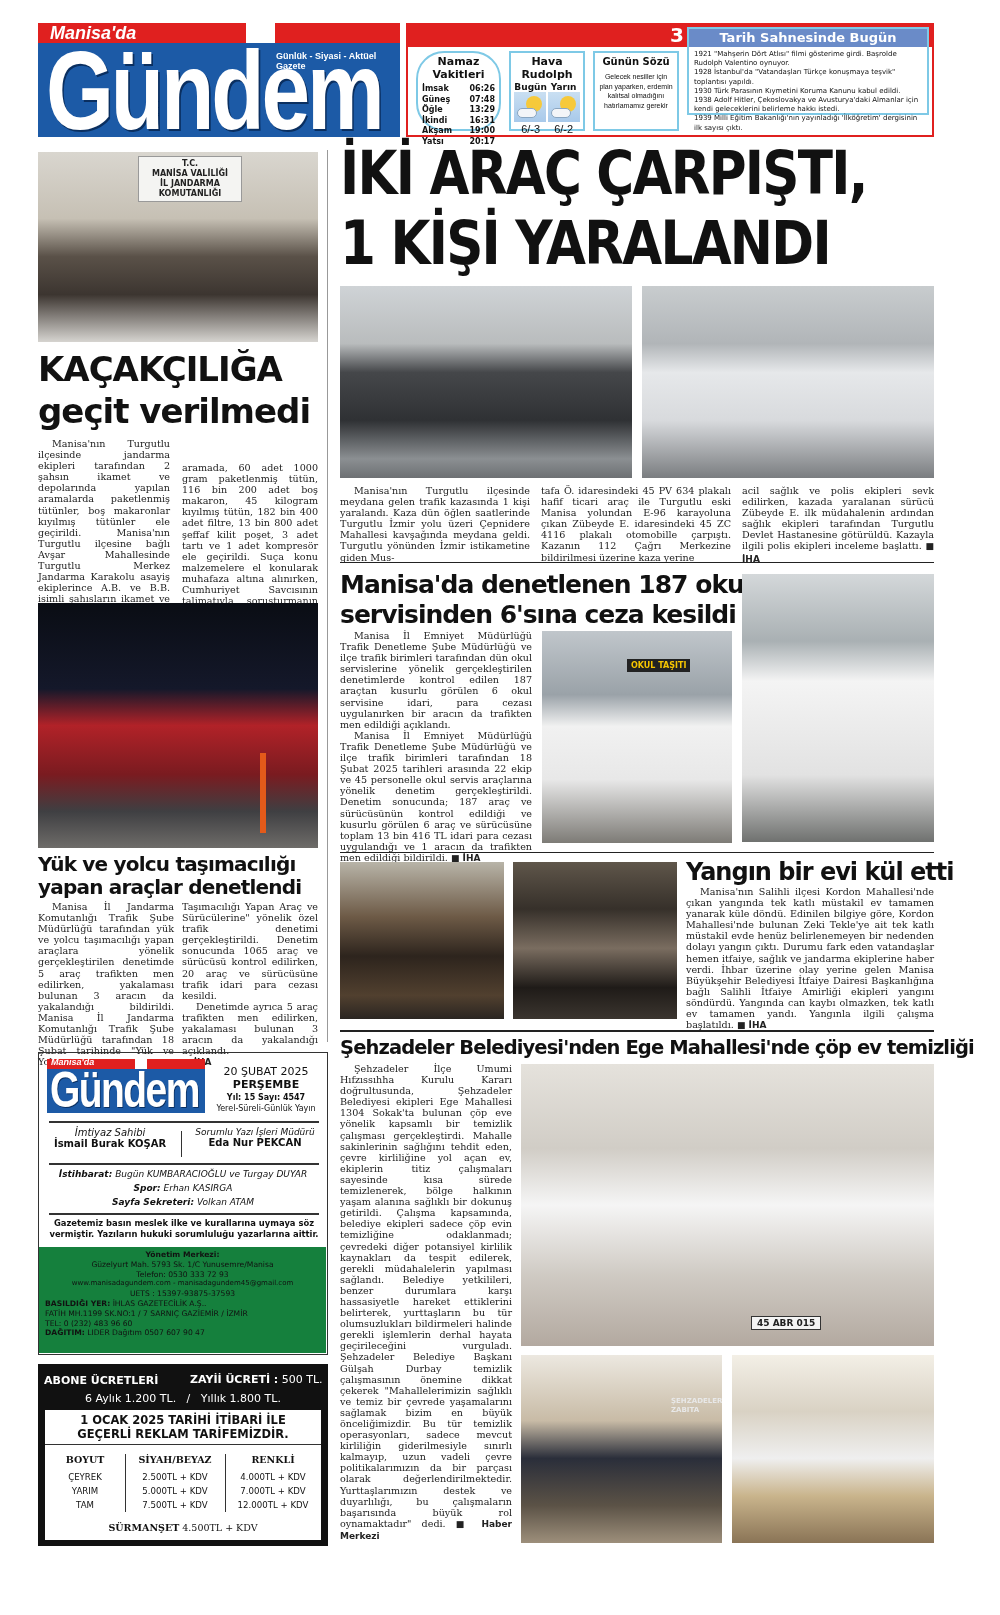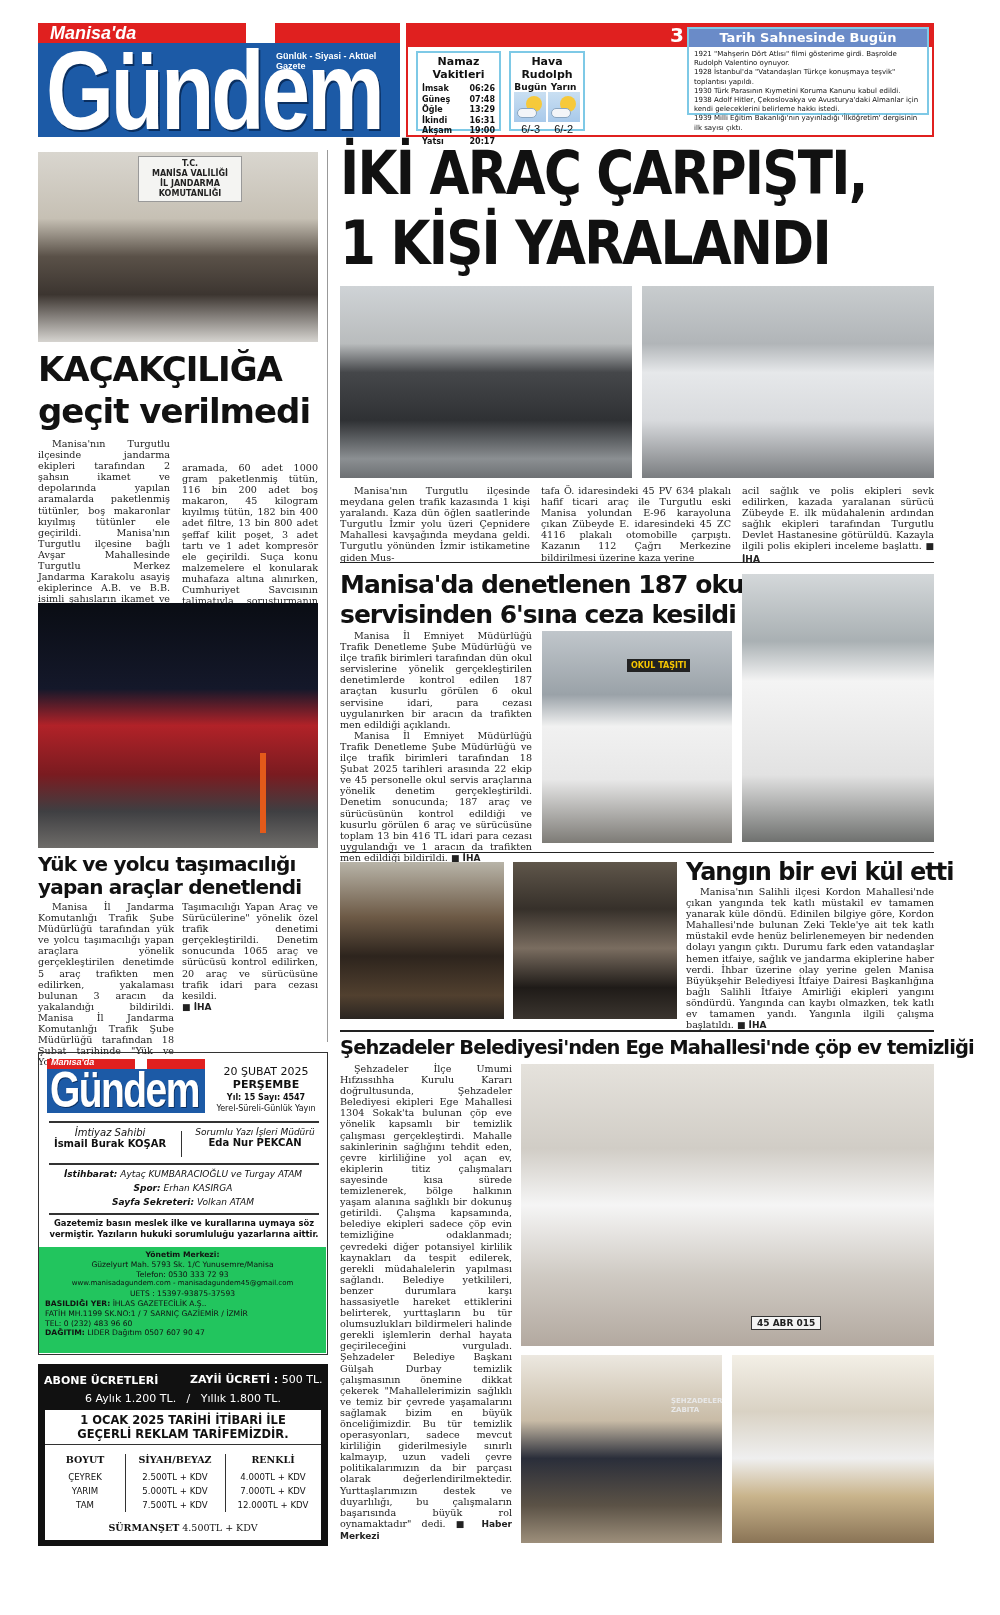--- a/index.html
+++ b/index.html
@@ -49,21 +49,21 @@
   .ph-clean1 { background: linear-gradient(180deg, #e5e2dc 0%, #d1cdc6 30%, #f5f5f5 50%, #cfcac3 75%, #b3a9a0 100%); }
   .ph-clean2 { background: linear-gradient(180deg, #ece8e0 0%, #c8bba6 35%, #2a2e3a 55%, #5b5246 80%, #9d8f7b 100%); }
   .ph-clean3 { background: linear-gradient(180deg, #f3efe6 0%, #d9d2c4 30%, #efefef 55%, #c9b48c 75%, #8a7456 100%); }
 
   .sign-box { background: #f4f4f2; border: 1px solid #999; font-family: "DejaVu Sans", sans-serif; font-weight: bold; font-size: 8px; text-align: center; color: #222; line-height: 10px; padding: 2px 4px; }
 
   
   .imprint { border: 1.5px solid #333; }
   .imp-line { height: 1.5px; background: #333; }
   .imp-center { text-align: center; font-family: "DejaVu Sans", sans-serif; }
-  .grey-block { background: #22c55e; }
+  .grey-block { background: #15803d; }
   .abone { background: #111; color: #fff; }
   .tarife { background: #fff; color: #111; }
 </style>
 </head>
 <body>
 
 <div class="abs" style="left:38px; top:23px; width:362px; height:114px;">
   <div class="abs logo-red" style="left:0; top:0; width:208px; height:20px;"></div>
   <div class="abs logo-red" style="left:237px; top:0; width:125px; height:20px;"></div>
   <div class="abs logo-blue" style="left:0; top:20px; width:362px; height:94px;"></div>
@@ -71,21 +71,21 @@
   <div class="abs tagline" style="left:238px; top:28px;">Günlük - Siyasi - Aktüel Gazete</div>
   <div class="abs logo-big" style="left:8px; top:12px; font-size:112px;">Gündem</div>
 </div>
 
 <div class="abs info-frame" style="left:406px; top:23px; width:528px; height:114px;">
   <div class="info-topbar">
     <span>20 ŞUBAT 2025 PERŞEMBE</span>
   </div>
   <div class="abs hv" style="left:262px; top:-2px; color:#fff; font-size:20px;">3</div>
 
-  <div class="abs info-box" style="left:8px; top:26px; width:85px; height:80px; padding:2px 4px;">
+  <div class="abs info-box" style="left:8px; top:26px; width:85px; height:80px; padding:2px 4px;border-radius:28px;">
     <div class="box-title" style="margin-bottom:3px;">Namaz Vakitleri</div>
     <div id="prayer-rows">
         <div class="prayer-row">
           <span>İmsak</span>
           <span>06:26</span>
         </div>
         <div class="prayer-row">
           <span>Güneş</span>
           <span>07:48</span>
         </div>
@@ -123,20 +123,24 @@
         <div class="box-title" style="font-size:9px;">Yarın</div>
         <div class="wx-icon">
             <div class="sun"></div>
             <div class="cloud"></div>
           </div>
         <div class="sans" style="font-size:11px; margin-top:1px;">6/-2</div>
       </div>
     </div>
   </div>
 
+  <div class="abs info-box" style="left:185px; top:26px; width:86px; height:80px; padding:3px 3px;">
+    <div class="box-title" style="font-size:10px;">Günün Sözü</div>
+    <div class="sans" style="font-size:7px; line-height:9.6px; text-align:center; margin-top:5px;">Gelecek nesiller için plan yaparken, erdemin kalıtsal olmadığını hatırlamamız gerekir</div>
+  </div>
 
   <div class="abs info-box" style="left:279px; top:2px; width:242px; height:88px;">
     <div class="history-title">Tarih Sahnesinde Bugün</div>
     <div class="history-text" id="history-items">
         <div>1921 "Mahşerin Dört Atlısı" filmi gösterime girdi. Başrolde Rudolph Valentino oynuyor.</div>
         <div>1928 İstanbul'da "Vatandaşları Türkçe konuşmaya teşvik" toplantısı yapıldı.</div>
         <div>1930 Türk Parasının Kıymetini Koruma Kanunu kabul edildi.</div>
         <div>1938 Adolf Hitler, Çekoslovakya ve Avusturya'daki Almanlar için kendi geleceklerini belirleme hakkı istedi.</div>
         <div>1939 Milli Eğitim Bakanlığı'nın yayınladığı 'İlköğretim' dergisinin ilk sayısı çıktı.</div>
       </div>
@@ -165,20 +169,21 @@
 <div class="abs photo ph-truck" style="left:38px; top:603px; width:280px; height:245px;">
   <div class="abs" style="left:222px; top:150px; width:6px; height:80px; background:#e35a1a;"></div>
 </div>
 <div class="abs hl" style="left:38px; top:854px; font-size:20px; letter-spacing:-0.8px;">Yük ve yolcu taşımacılığı</div>
 <div class="abs hl" style="left:38px; top:877px; font-size:20px; letter-spacing:-0.8px;">yapan araçlar denetlendi</div>
 <div class="abs body" style="left:38px; top:901px; width:136px;">
     <p>Manisa İl Jandarma Komutanlığı Trafik Şube Müdürlüğü tarafından yük ve yolcu taşımacılığı yapan araçlara yönelik gerçekleştirilen denetimde 5 araç trafikten men edilirken, yakalaması bulunan 3 aracın da yakalandığı bildirildi. Manisa İl Jandarma Komutanlığı Trafik Şube Müdürlüğü tarafından 18 Şubat tarihinde "Yük ve Yolcu</p>
   </div>
 <div class="abs body" style="left:182px; top:901px; width:136px;">
   <div>Taşımacılığı Yapan Araç ve Sürücülerine" yönelik özel trafik denetimi gerçekleştirildi. Denetim sonucunda 1065 araç ve sürücüsü kontrol edilirken, 20 araç ve sürücüsüne trafik idari para cezası kesildi.</div>
+  <p>Denetimde ayrıca 5 araç trafikten men edilirken, yakalaması bulunan 3 aracın da yakalandığı açıklandı.</p>
   <span class="sig">■ İHA</span>
 </div>
 
 <div class="abs hl mega" style="left:340px; top:143px;">İKİ ARAÇ ÇARPIŞTI,</div>
 <div class="abs hl mega" style="left:340px; top:213px;">1 KİŞİ YARALANDI</div>
 
 <div class="abs photo ph-car1" style="left:340px; top:286px; width:292px; height:192px;"></div>
 <div class="abs photo ph-car2" style="left:642px; top:286px; width:292px; height:192px;"></div>
 
 <div class="abs body" style="left:340px; top:485px; width:190px;">
@@ -246,21 +251,21 @@
     <div style="font-size:10px; font-style:italic;">İmtiyaz Sahibi</div>
     <div style="font-size:10px; font-weight:bold;">İsmail Burak KOŞAR</div>
   </div>
   <div class="abs" style="left:142px; top:78px; width:1px; height:26px; background:#333;"></div>
   <div class="abs imp-center" style="left:146px; top:74px; width:140px;">
     <div style="font-size:9px; font-style:italic;">Sorumlu Yazı İşleri Müdürü</div>
     <div style="font-size:10px; font-weight:bold;">Eda Nur PEKCAN</div>
   </div>
   <div class="abs imp-line" style="left:10px; top:110px; width:270px;"></div>
   <div class="abs imp-center" style="left:0; top:114px; width:288px; font-size:9px; font-style:italic; line-height:14px;">
-    <div><b>İstihbarat:</b> <span>Aytaç KUMBARACIOĞLU ve Turgay ATAM</span></div>
+    <div><b>İstihbarat:</b> <span>Bugün KUMBARACIOĞLU ve Turgay DUYAR</span></div>
     <div><b>Spor:</b> <span>Erhan KASIRGA</span></div>
     <div><b>Sayfa Sekreteri:</b> <span>Volkan ATAM</span></div>
   </div>
   <div class="abs imp-line" style="left:10px; top:160px; width:270px;"></div>
   <div class="abs imp-center" style="left:10px; top:165px; width:270px; font-size:8.4px; font-weight:bold; line-height:11px;">Gazetemiz basın meslek ilke ve kurallarına uymaya söz vermiştir. Yazıların hukuki sorumluluğu yazarlarına aittir.</div>
   <div class="abs grey-block" style="left:0; top:194px; width:287px; height:106px; font-family:'DejaVu Sans',sans-serif; font-size:7.6px; line-height:9.8px; padding:3px 6px;">
     <div class="imp-center" style="font-weight:bold;">Yönetim Merkezi:</div>
     <div class="imp-center">Güzelyurt Mah. 5793 Sk. 1/C Yunusemre/Manisa</div>
     <div class="imp-center">Telefon: 0530 333 72 93</div>
     <div class="imp-center" style="font-size:7px;">www.manisadagundem.com - manisadagundem45@gmail.com</div>

